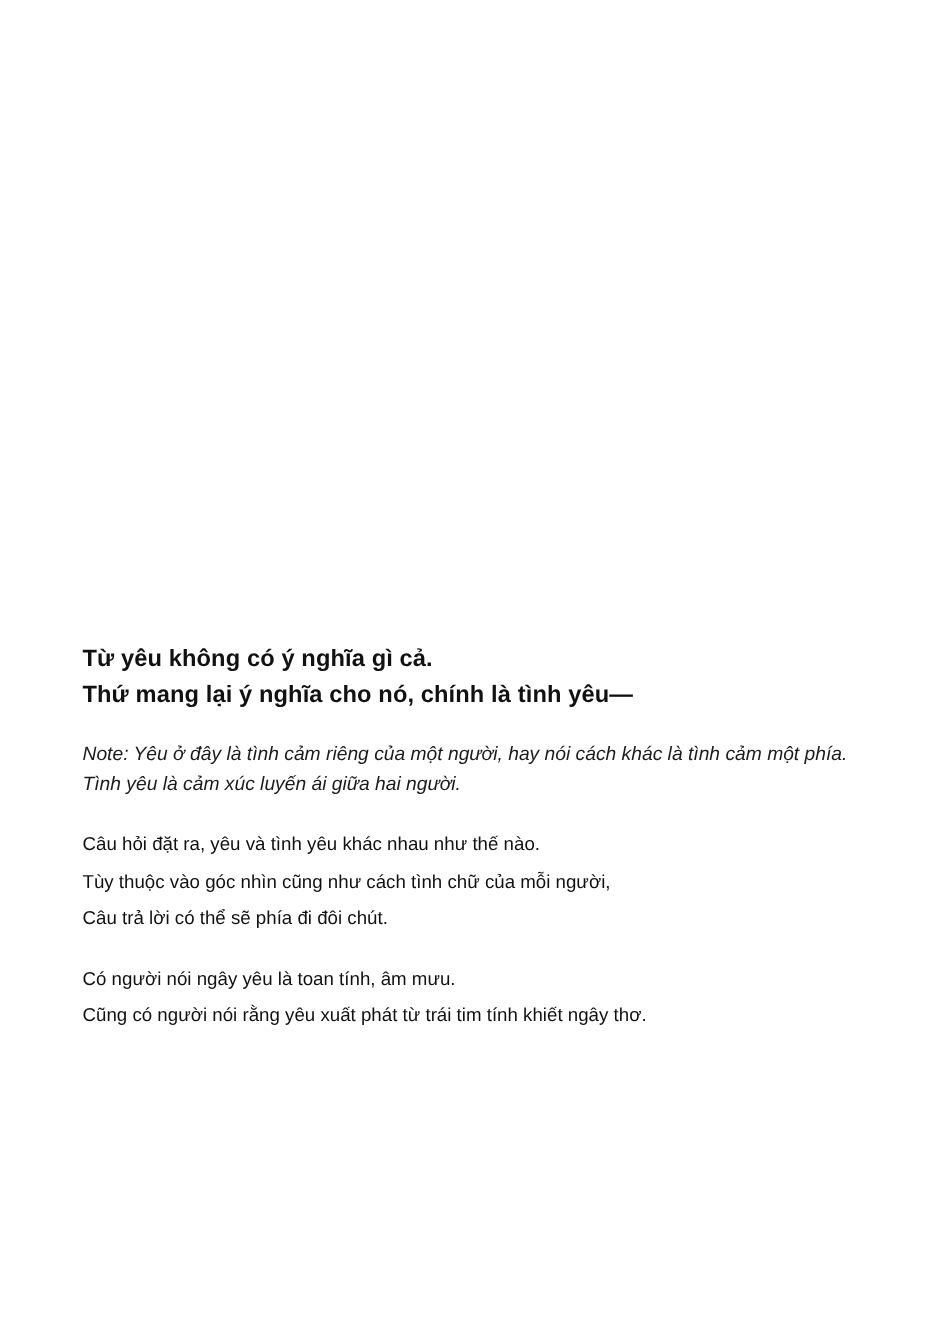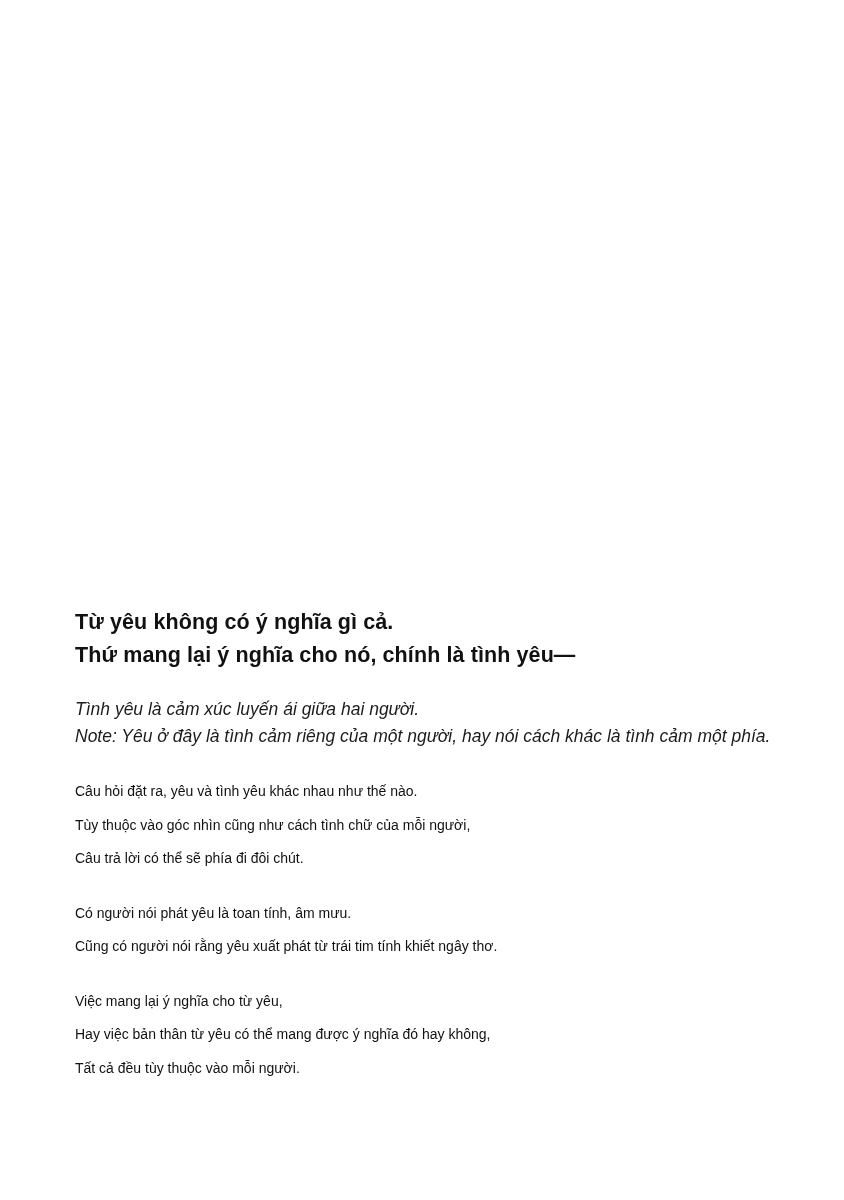--- a/index.html
+++ b/index.html
@@ -19,39 +19,39 @@
     position: absolute;
     left: 0;
     top: 0;
     width: 844px;
     height: 1200px;
     background: #ffffff;
   }
   .text-block {
     position: absolute;
     left: 75px;
-    top: 606px;
+    top: 582px;
     width: 720px;
   }
   .heading {
     font-weight: bold;
     font-size: 21.5px;
     line-height: 33px;
     letter-spacing: 0.1px;
   }
   .note {
     margin-top: 24px;
     font-style: italic;
     font-size: 17.5px;
     line-height: 27px;
     color: #1c1c1c;
   }
   .para {
     margin-top: 21px;
-    font-size: 14px;
+    font-size: 17px;
     line-height: 33.5px;
   }
   .para.first {
     margin-top: 25px;
   }
   .line {
     white-space: nowrap;
   }
 </style>
 </head>
@@ -59,35 +59,30 @@
 
 <div class="page">
   <div class="text-block">
 
     <div class="heading">
       <div class="line">Từ yêu không có ý nghĩa gì cả.</div>
       <div class="line">Thứ mang lại ý nghĩa cho nó, chính là tình yêu—</div>
     </div>
 
     <div class="note">
+      <div class="line">Note: Yêu ở đây là tình cảm riêng của một người, hay nói cách khác là tình cảm một phía.</div>
       <div class="line">Tình yêu là cảm xúc luyến ái giữa hai người.</div>
-      <div class="line">Note: Yêu ở đây là tình cảm riêng của một người, hay nói cách khác là tình cảm một phía.</div>
     </div>
 
     <div class="para first">
       <div class="line">Câu hỏi đặt ra, yêu và tình yêu khác nhau như thế nào.</div>
       <div class="line">Tùy thuộc vào góc nhìn cũng như cách tình chữ của mỗi người,</div>
       <div class="line">Câu trả lời có thể sẽ phía đi đôi chút.</div>
     </div>
 
     <div class="para">
-      <div class="line">Có người nói phát yêu là toan tính, âm mưu.</div>
+      <div class="line">Có người nói ngây yêu là toan tính, âm mưu.</div>
       <div class="line">Cũng có người nói rằng yêu xuất phát từ trái tim tính khiết ngây thơ.</div>
     </div>
 
-    <div class="para">
-      <div class="line">Việc mang lại ý nghĩa cho từ yêu,</div>
-      <div class="line">Hay việc bản thân từ yêu có thể mang được ý nghĩa đó hay không,</div>
-      <div class="line">Tất cả đều tùy thuộc vào mỗi người.</div>
-    </div>
 
   </div>
 </div>
 
 </body></html>

